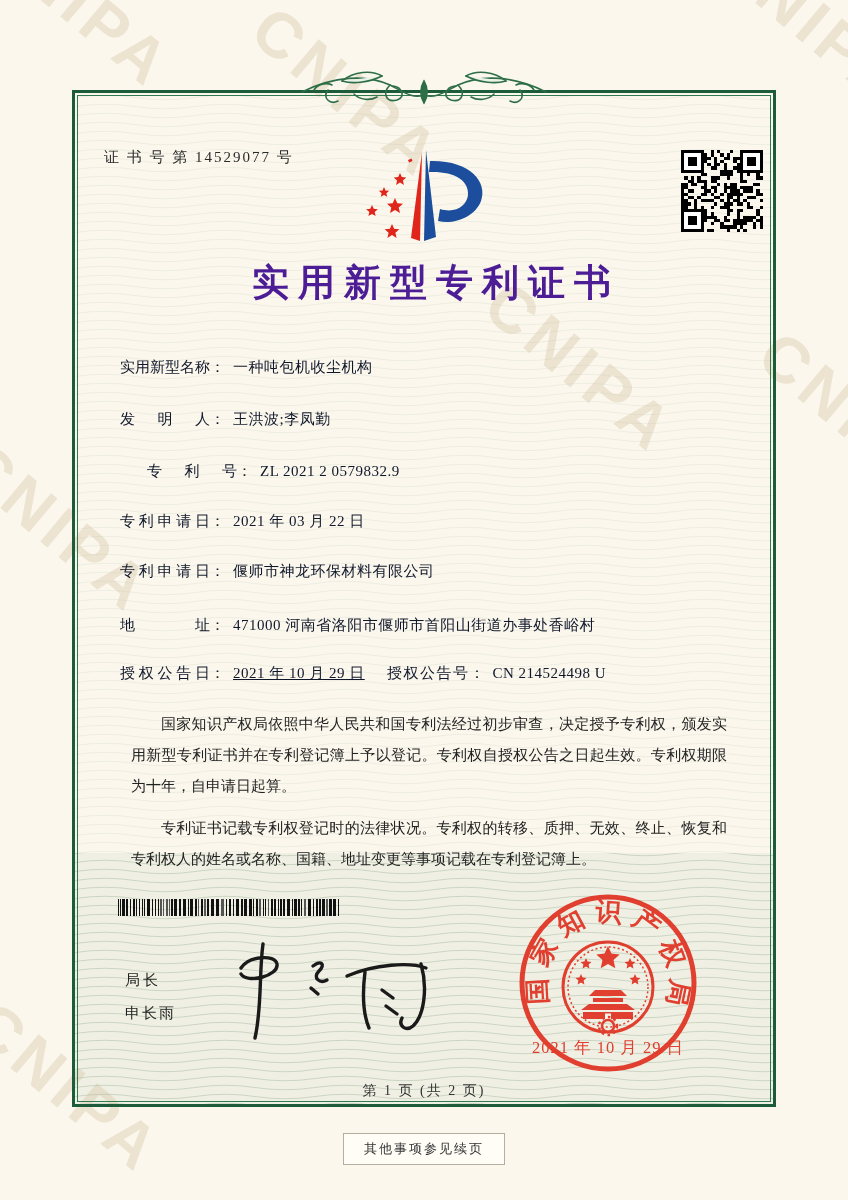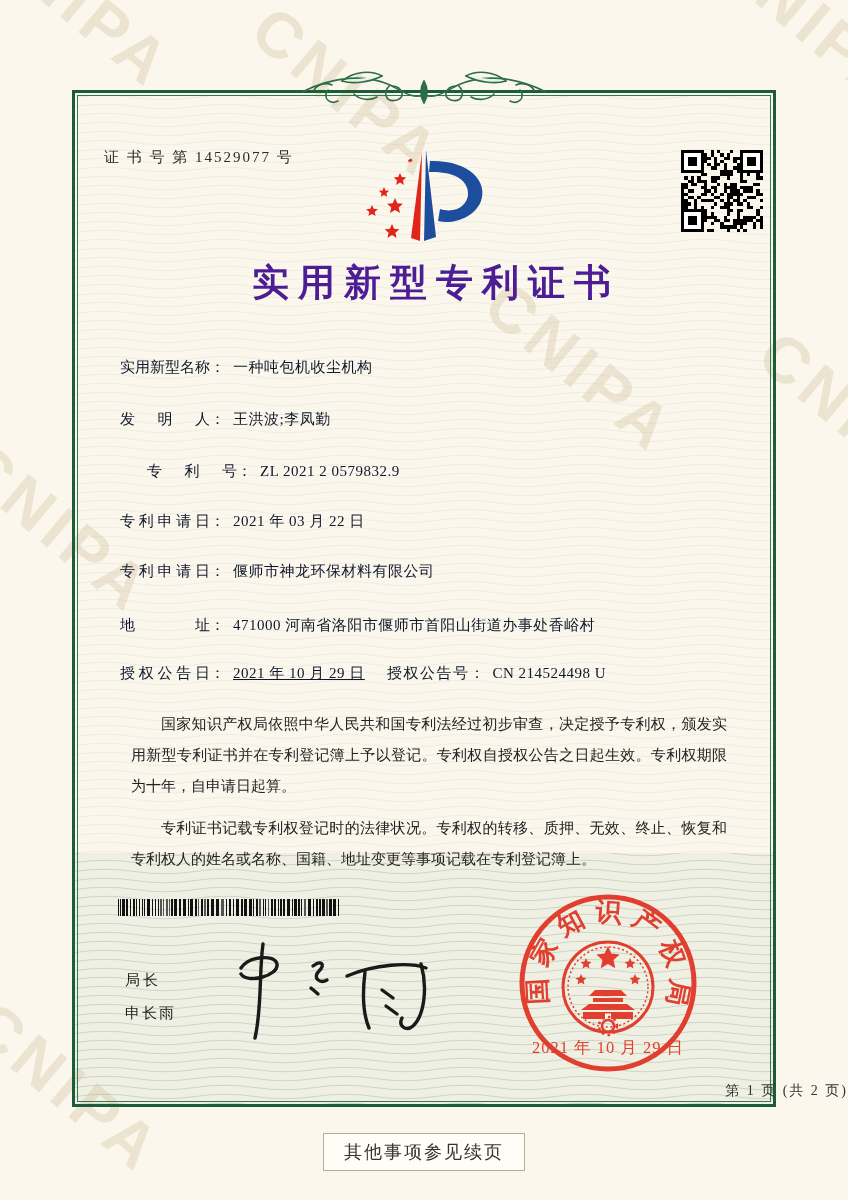--- a/index.html
+++ b/index.html
@@ -32,24 +32,24 @@
          color:#222;text-align:justify;}
   .paras p{margin:11px;text-indent:2em;}
   .barcode{position:absolute;left:118px;top:899px;width:228px;height:17px;display:flex;align-items:stretch;}
   .barcode div{height:100%;}
   .sig-title{position:absolute;left:125px;top:971px;font-size:15px;letter-spacing:3px;
              font-family:"Liberation Sans","DejaVu Sans",sans-serif;color:#1d1d1d;}
   .sig-name{position:absolute;left:125px;top:1004px;font-size:15px;letter-spacing:2px;
             font-family:"Liberation Sans","DejaVu Sans",sans-serif;color:#1d1d1d;}
   .signature{position:absolute;left:225px;top:938px;width:230px;height:105px;}
   .seal{position:absolute;left:517px;top:892px;width:182px;height:182px;}
-  .footer{position:absolute;left:0;top:1082px;width:100%;text-align:right;font-size:14px;
+  .footer{position:absolute;left:0;top:1082px;width:100%;text-align:center;font-size:14px;
           letter-spacing:2px;color:#333;}
   .contbox{position:absolute;left:50%;top:1133px;transform:translateX(-50%);
-           border:1px solid #b5ad9d;background:#fffdf6;padding:6px 20px;font-size:18px;
+           border:1px solid #b5ad9d;background:#fffdf6;padding:6px 20px;font-size:13px;
            letter-spacing:2px;color:#333;z-index:3;}
 </style>
 </head>
 <body>
 
 <div class="page">
 
   <svg class="guilloche" viewBox="0 0 698 1011" preserveAspectRatio="none">
     <defs>
       <pattern id="wave" width="120" height="9" patternUnits="userSpaceOnUse">

